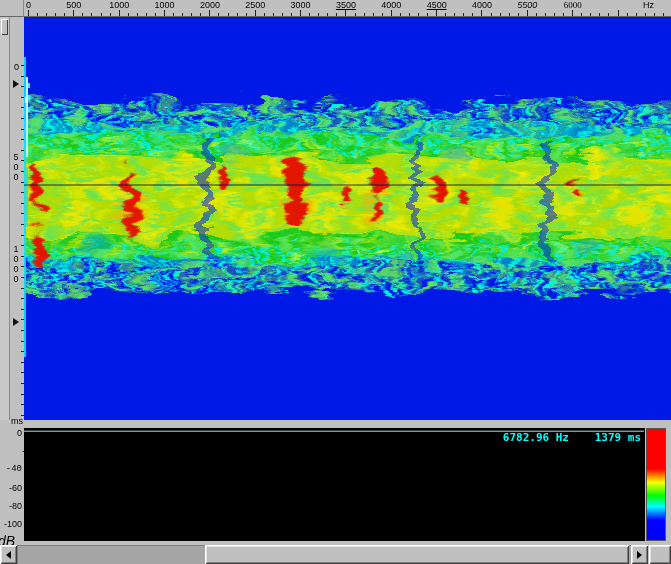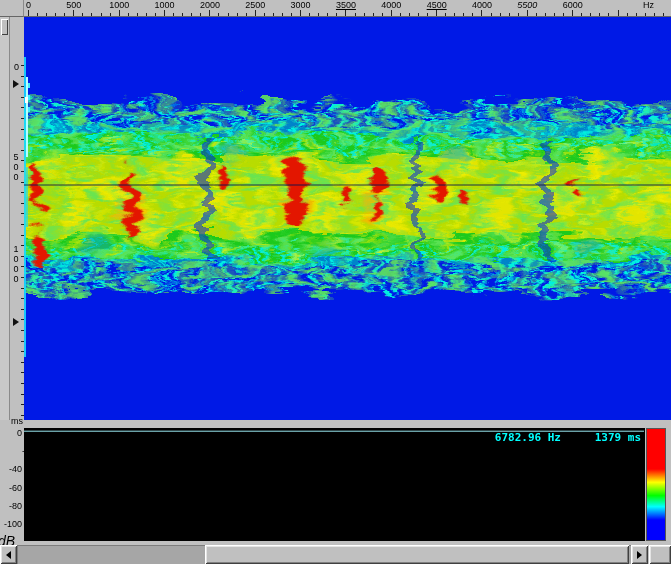--- a/index.html
+++ b/index.html
@@ -36,21 +36,21 @@
   .db-lbl{position:absolute;right:2px;width:21px;text-align:right;font-size:9px;color:#000;}
   .db-unit{position:absolute;right:9px;top:516px;font-size:14px;color:#000;font-style:italic;}
 
   
   .spectro{position:absolute;left:24px;top:17px;width:647px;height:403px;background:#0019e6;overflow:hidden;}
   .gap{position:absolute;left:24px;top:420px;width:647px;height:8px;background:#c0c0c0;}
 
   
   .spectrum{position:absolute;left:24px;top:428px;width:621px;height:113px;background:#000;overflow:hidden;}
   .readout{position:absolute;top:3px;color:#00ffff;font:bold 11px "DejaVu Sans Mono",monospace;white-space:nowrap;}
-  .readout.freq{right:84px;}
+  .readout.freq{right:76px;}
   .readout.time{right:4px;}
   .legend{position:absolute;left:646px;top:428px;width:20px;height:113px;border:1px solid #555;}
 
   
   .hscroll{position:absolute;left:0;top:545px;width:671px;height:19px;background:#c0c0c0;}
   .sb-track{position:absolute;left:17px;top:0;width:614px;height:19px;background:#a6a6a6;
             box-shadow:inset 1px 1px 0 #7d7d7d;}
   .raised{background:#c0c0c0;
           box-shadow:inset 1px 1px 0 #fff,inset -1px -1px 0 #404040,
                      inset 2px 2px 0 #e4e4e4,inset -2px -2px 0 #808080;}
@@ -78,38 +78,38 @@
       <span class="lbl" style="left: 95.2px;">1000</span>
       <span class="lbl" style="left: 140.55px;">1000</span>
       <span class="lbl" style="left: 185.9px;">2000</span>
       <span class="lbl" style="left: 231.25px;">2500</span>
       <span class="lbl" style="left: 276.6px;">3000</span>
       <span class="lbl" style="left: 321.95px; text-decoration: underline;">3500</span>
       <span class="lbl" style="left: 367.3px;">4000</span>
       <span class="lbl" style="left: 412.65px; text-decoration: underline;">4500</span>
       <span class="lbl" style="left: 458px;">4000</span>
       <span class="lbl" style="left: 503.35px; font-style: italic;">5500</span>
-      <span class="lbl" style="left: 548.7px;">6000</span>
+      <span class="lbl" style="left: 548.7px; font-family: Liberation Serif, serif;">6000</span>
     </div>
 
   <div class="left-col">
     <div class="v-strip">
       <div class="v-thumb"></div>
     </div>
     <div class="left-ticks"></div>
     <div class="marker-tri" style="top:63px"></div>
     <div class="marker-tri" style="top:301px"></div>
     <span class="time-unit">ms</span>
     <span class="db-unit">dB</span>
   <span class="time-lbl0">0</span>
       <span class="time-lbl-v" style="top: 135px;">500</span>
       <span class="time-lbl-v" style="top: 227px;">1000</span>
       <span class="db-lbl" style="top: 411px;">0</span>
       <span class="db-lbl" style="top: 429.2px; padding-left: 44px;">-20</span>
-      <span class="db-lbl" style="top: 447.4px;">-40</span>
+      <span class="db-lbl" style="top: 447.4px; font-family: Liberation Mono, monospace;">-40</span>
       <span class="db-lbl" style="top: 465.6px;">-60</span>
       <span class="db-lbl" style="top: 483.8px;">-80</span>
       <span class="db-lbl" style="top: 502px;">-100</span>
     </div>
 
   <div class="spectro">
     <svg width="647" height="403" viewBox="0 0 647 403">
       <defs>
         <filter id="rough" x="-3%" y="-30%" width="106%" height="160%">
           <feTurbulence type="fractalNoise" baseFrequency="0.02 0.08" numOctaves="4" seed="9" result="n"></feTurbulence>

